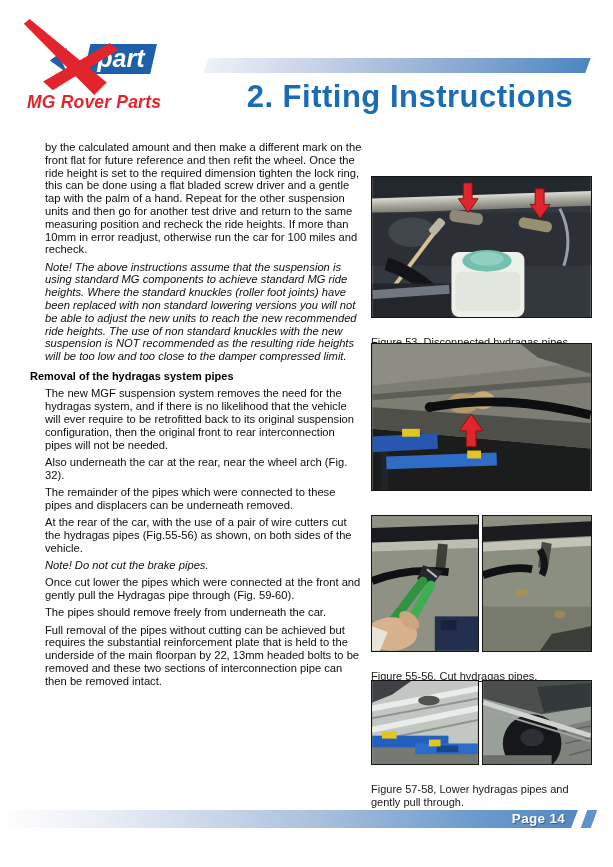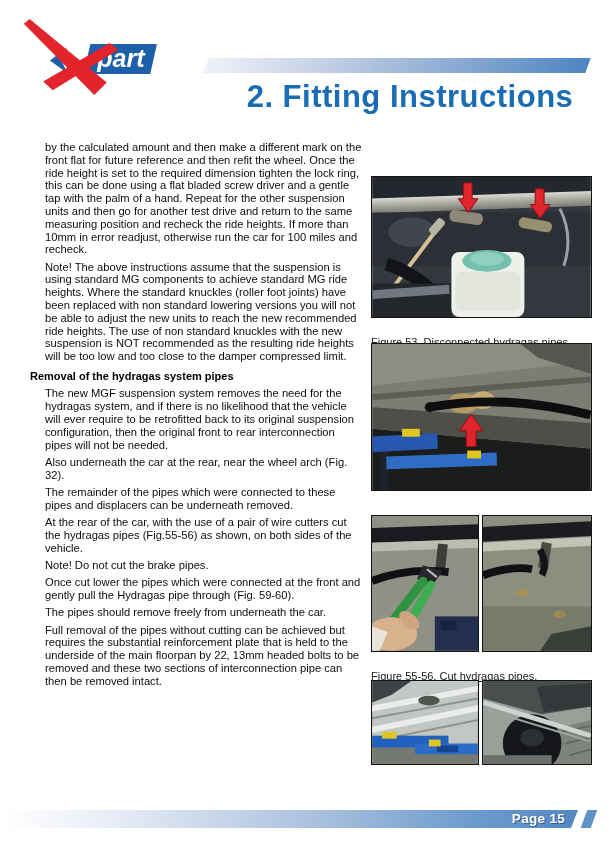--- a/index.html
+++ b/index.html
@@ -31,21 +31,21 @@
     color:#1a6cb5; white-space:nowrap;
   }
 
   
   .text-col { position:absolute; left:30px; top:141px; width:334px; }
   .blk {
     margin:0 0 4.5px 15px;
     font-size:11.2px; line-height:12.8px;
     color:#0d0d0d; text-align:left;
   }
-  .blk.note  { }
+  .blk.note  { font-style:italic; }
   .blk.heading {
     margin:7px 0 4.5px 0;
     font-weight:bold; font-size:11px; color:#000;
   }
 
   
   .fig-col { position:absolute; left:371px; top:176px; width:221px; }
   .figure { position:absolute; left:0; width:221px; }
   .f53 { top:0; }
   .f54 { top:167px; }
@@ -86,20 +86,21 @@
     <polygon points="46,33 28,46 46,59 40,46" fill="#1d5fa9"></polygon>
 
     <polygon points="70,29 139,29 132,60 63,60" fill="#1d5fa9"></polygon>
     <text x="77" y="53" font-size="26" font-style="italic" font-weight="bold" fill="#ffffff" font-family="Liberation Sans, sans-serif">part</text>
 
     <g>
       <polygon points="1,8 7,3 87,69 74,82" fill="#e2242c"></polygon>
       <polygon points="90,28 99,35 31,77 21,68" fill="#e2242c"></polygon>
     </g>
   </svg>
+  <div class="brand">MG Rover Parts</div>
 
   <div class="header-bar"></div>
   <h1 class="page-title">2. Fitting Instructions</h1>
 
   <div class="text-col">
     <p class="blk">by the calculated amount and then make a different mark on the front flat for future reference and then refit the wheel. Once the ride height is set to the required dimension tighten the lock ring, this can be done using a flat bladed screw driver and a gentle tap with the palm of a hand.  Repeat for the other suspension units and then go for another test drive and return to the same measuring position and recheck the ride heights.  If more than 10mm in error readjust, otherwise run the car for 100 miles and recheck.</p>
     <p class="blk note">Note!  The above instructions assume that the suspension is using standard MG components to achieve standard MG ride heights. Where the standard knuckles (roller foot joints) have been replaced with non standard lowering versions you will not be able to adjust the new units to reach the new recommended ride heights.  The use of non standard knuckles with the new suspension is NOT recommended as the resulting ride heights will be too low and too close to the damper compressed limit.</p>
     <h2 class="blk heading">Removal of the hydragas system pipes</h2>
     <p class="blk">The new MGF suspension system removes the need for the hydragas system, and if there is no likelihood that the vehicle will ever require to be retrofitted back to its original suspension configuration, then the original front to rear interconnection pipes will not be needed.</p>
     <p class="blk">Also underneath the car at the rear, near the wheel arch (Fig. 32).</p>
@@ -237,21 +238,22 @@
             <line x1="84" y1="64" x2="110" y2="58"></line>
             <line x1="88" y1="76" x2="110" y2="70"></line>
           </g>
           <circle cx="50" cy="64" r="30" fill="#15171a"></circle>
           <ellipse cx="50" cy="58" rx="12" ry="9" fill="#2c2f33"></ellipse>
           <line x1="0" y1="22" x2="110" y2="56" stroke="#cfd3d0" stroke-width="5"></line>
           <line x1="4" y1="30" x2="110" y2="62" stroke="#9da3a0" stroke-width="2"></line>
           <rect x="0" y="76" width="70" height="9" fill="#6a6f69"></rect>
         </svg>
       </div>
+      <div class="caption">Figure 57-58, Lower hydragas pipes and gently pull through.</div>
     </div>
 
   </div>
 
   <div class="footer-bar"></div>
   <div class="footer-slash"></div>
-  <div class="page-number">Page 15</div>
+  <div class="page-number">Page 14</div>
 
 </div>
 
 </body></html>

